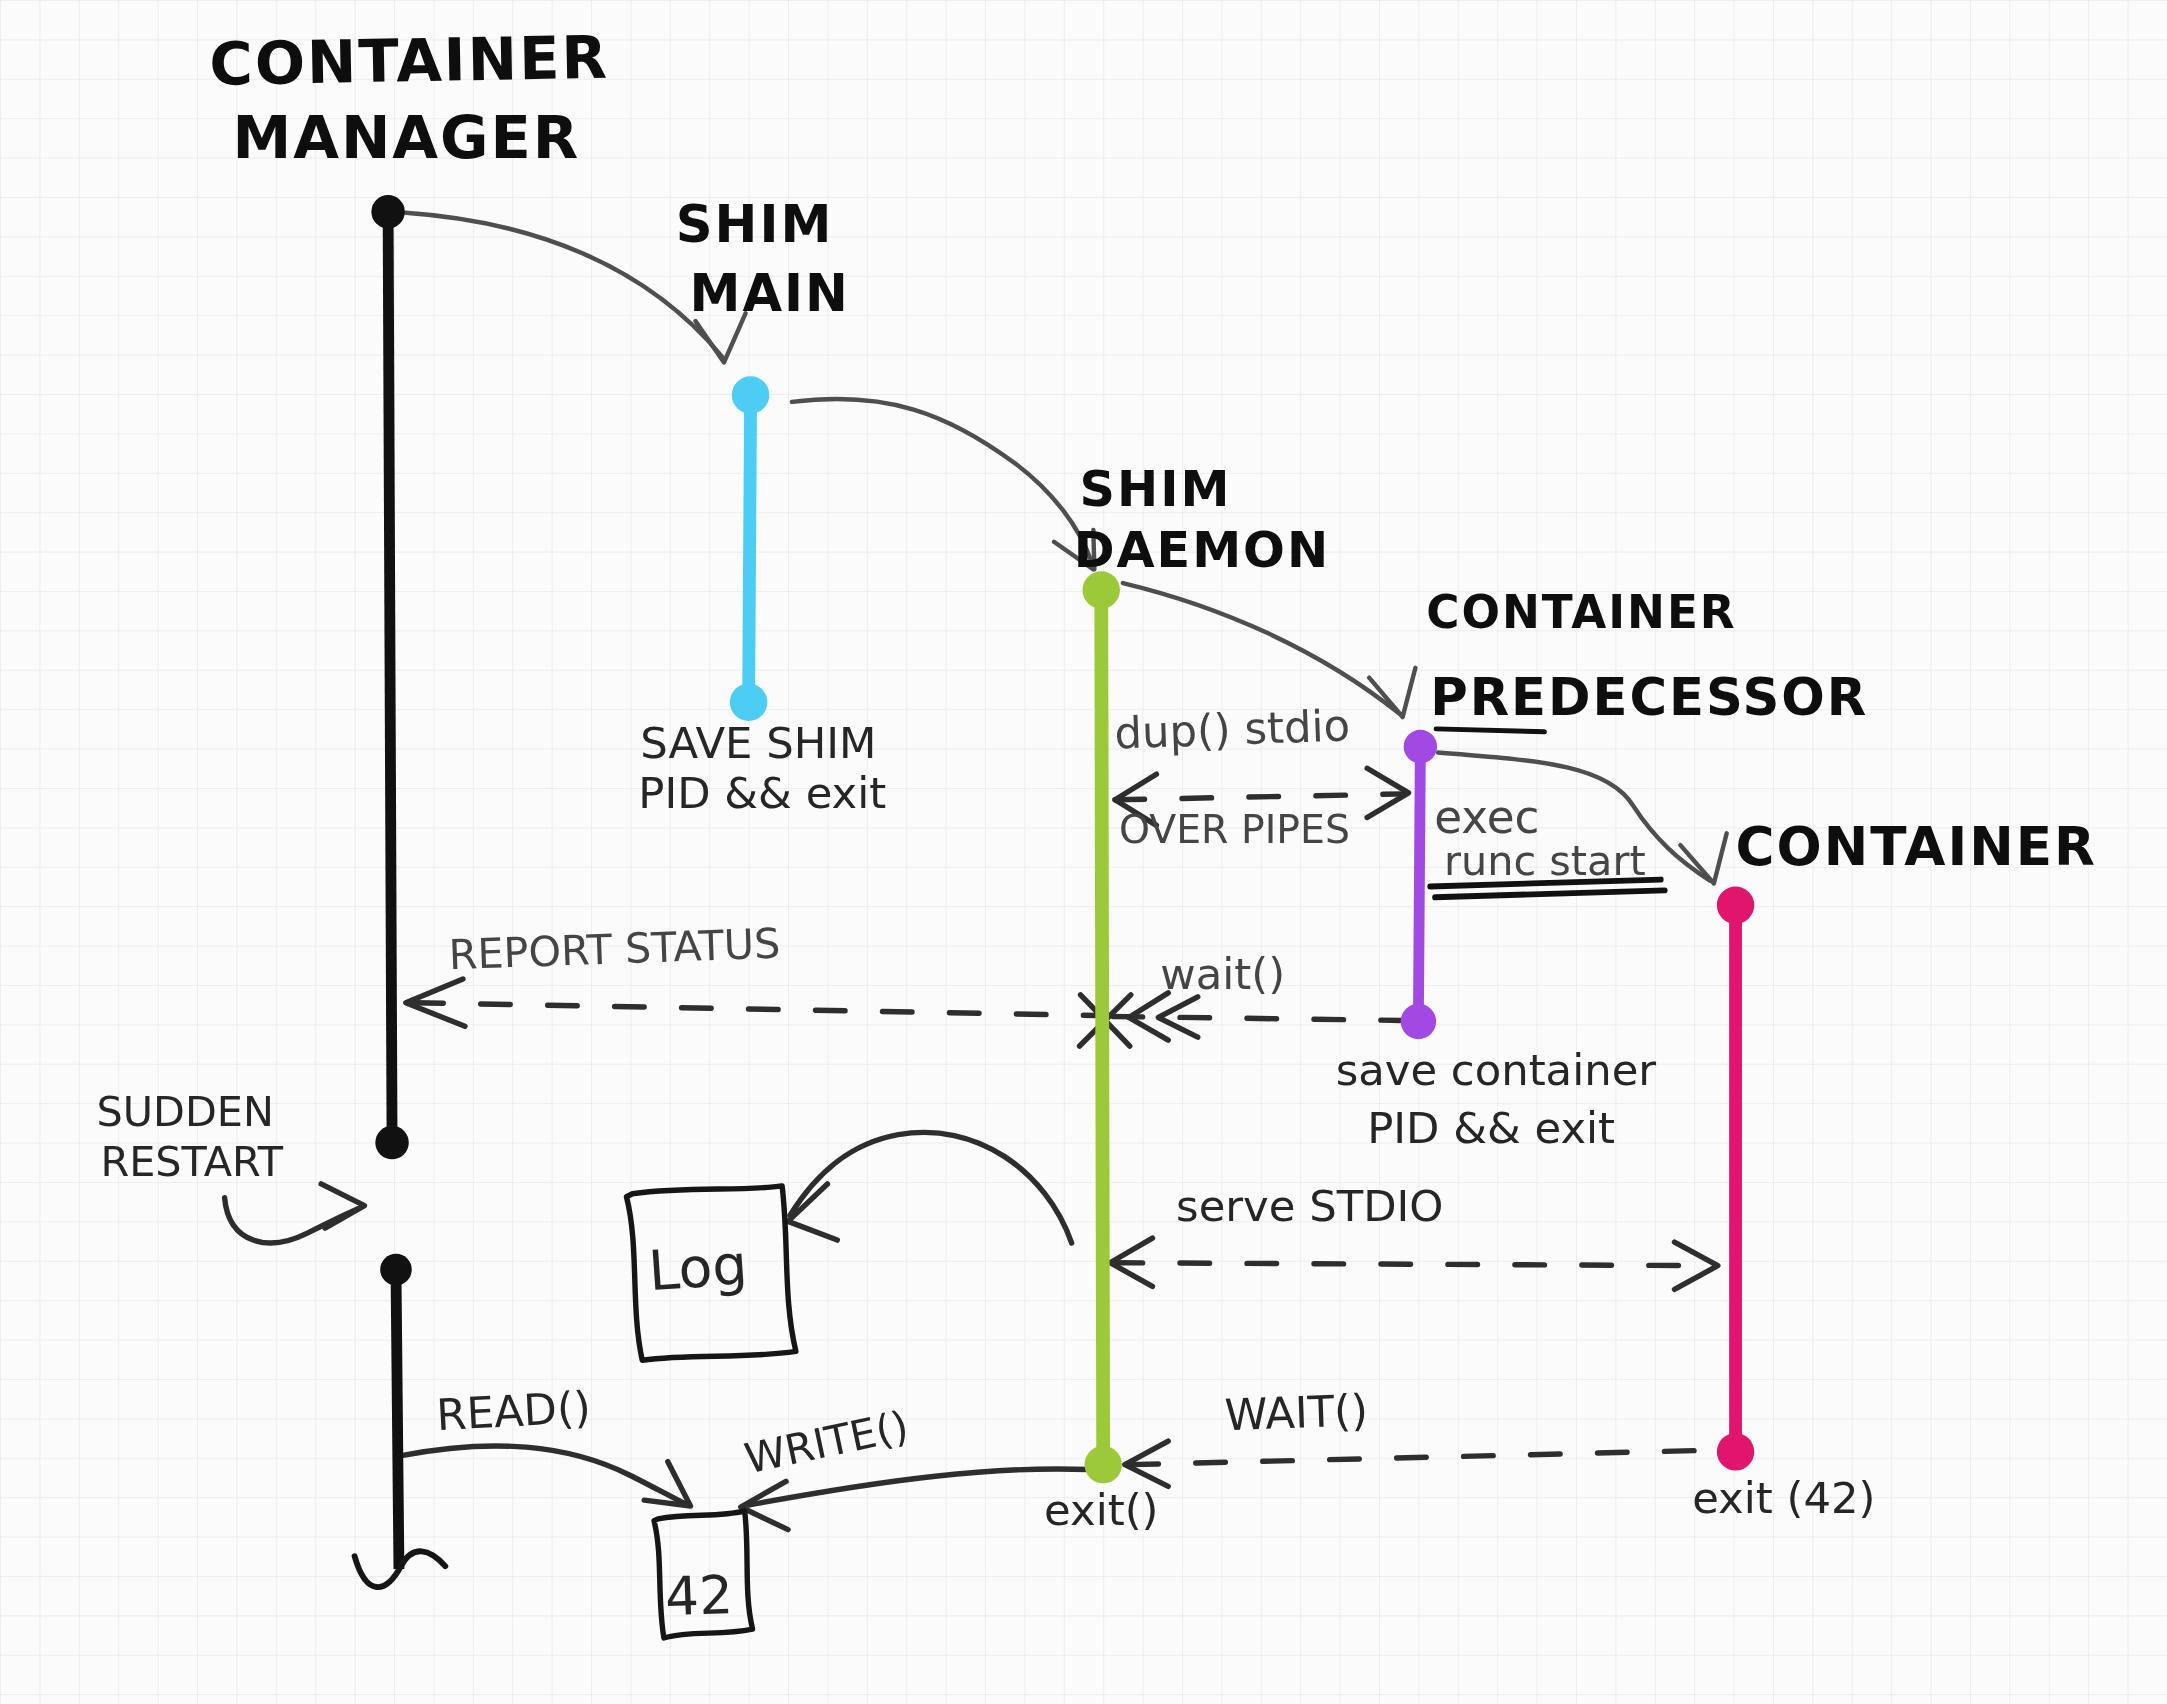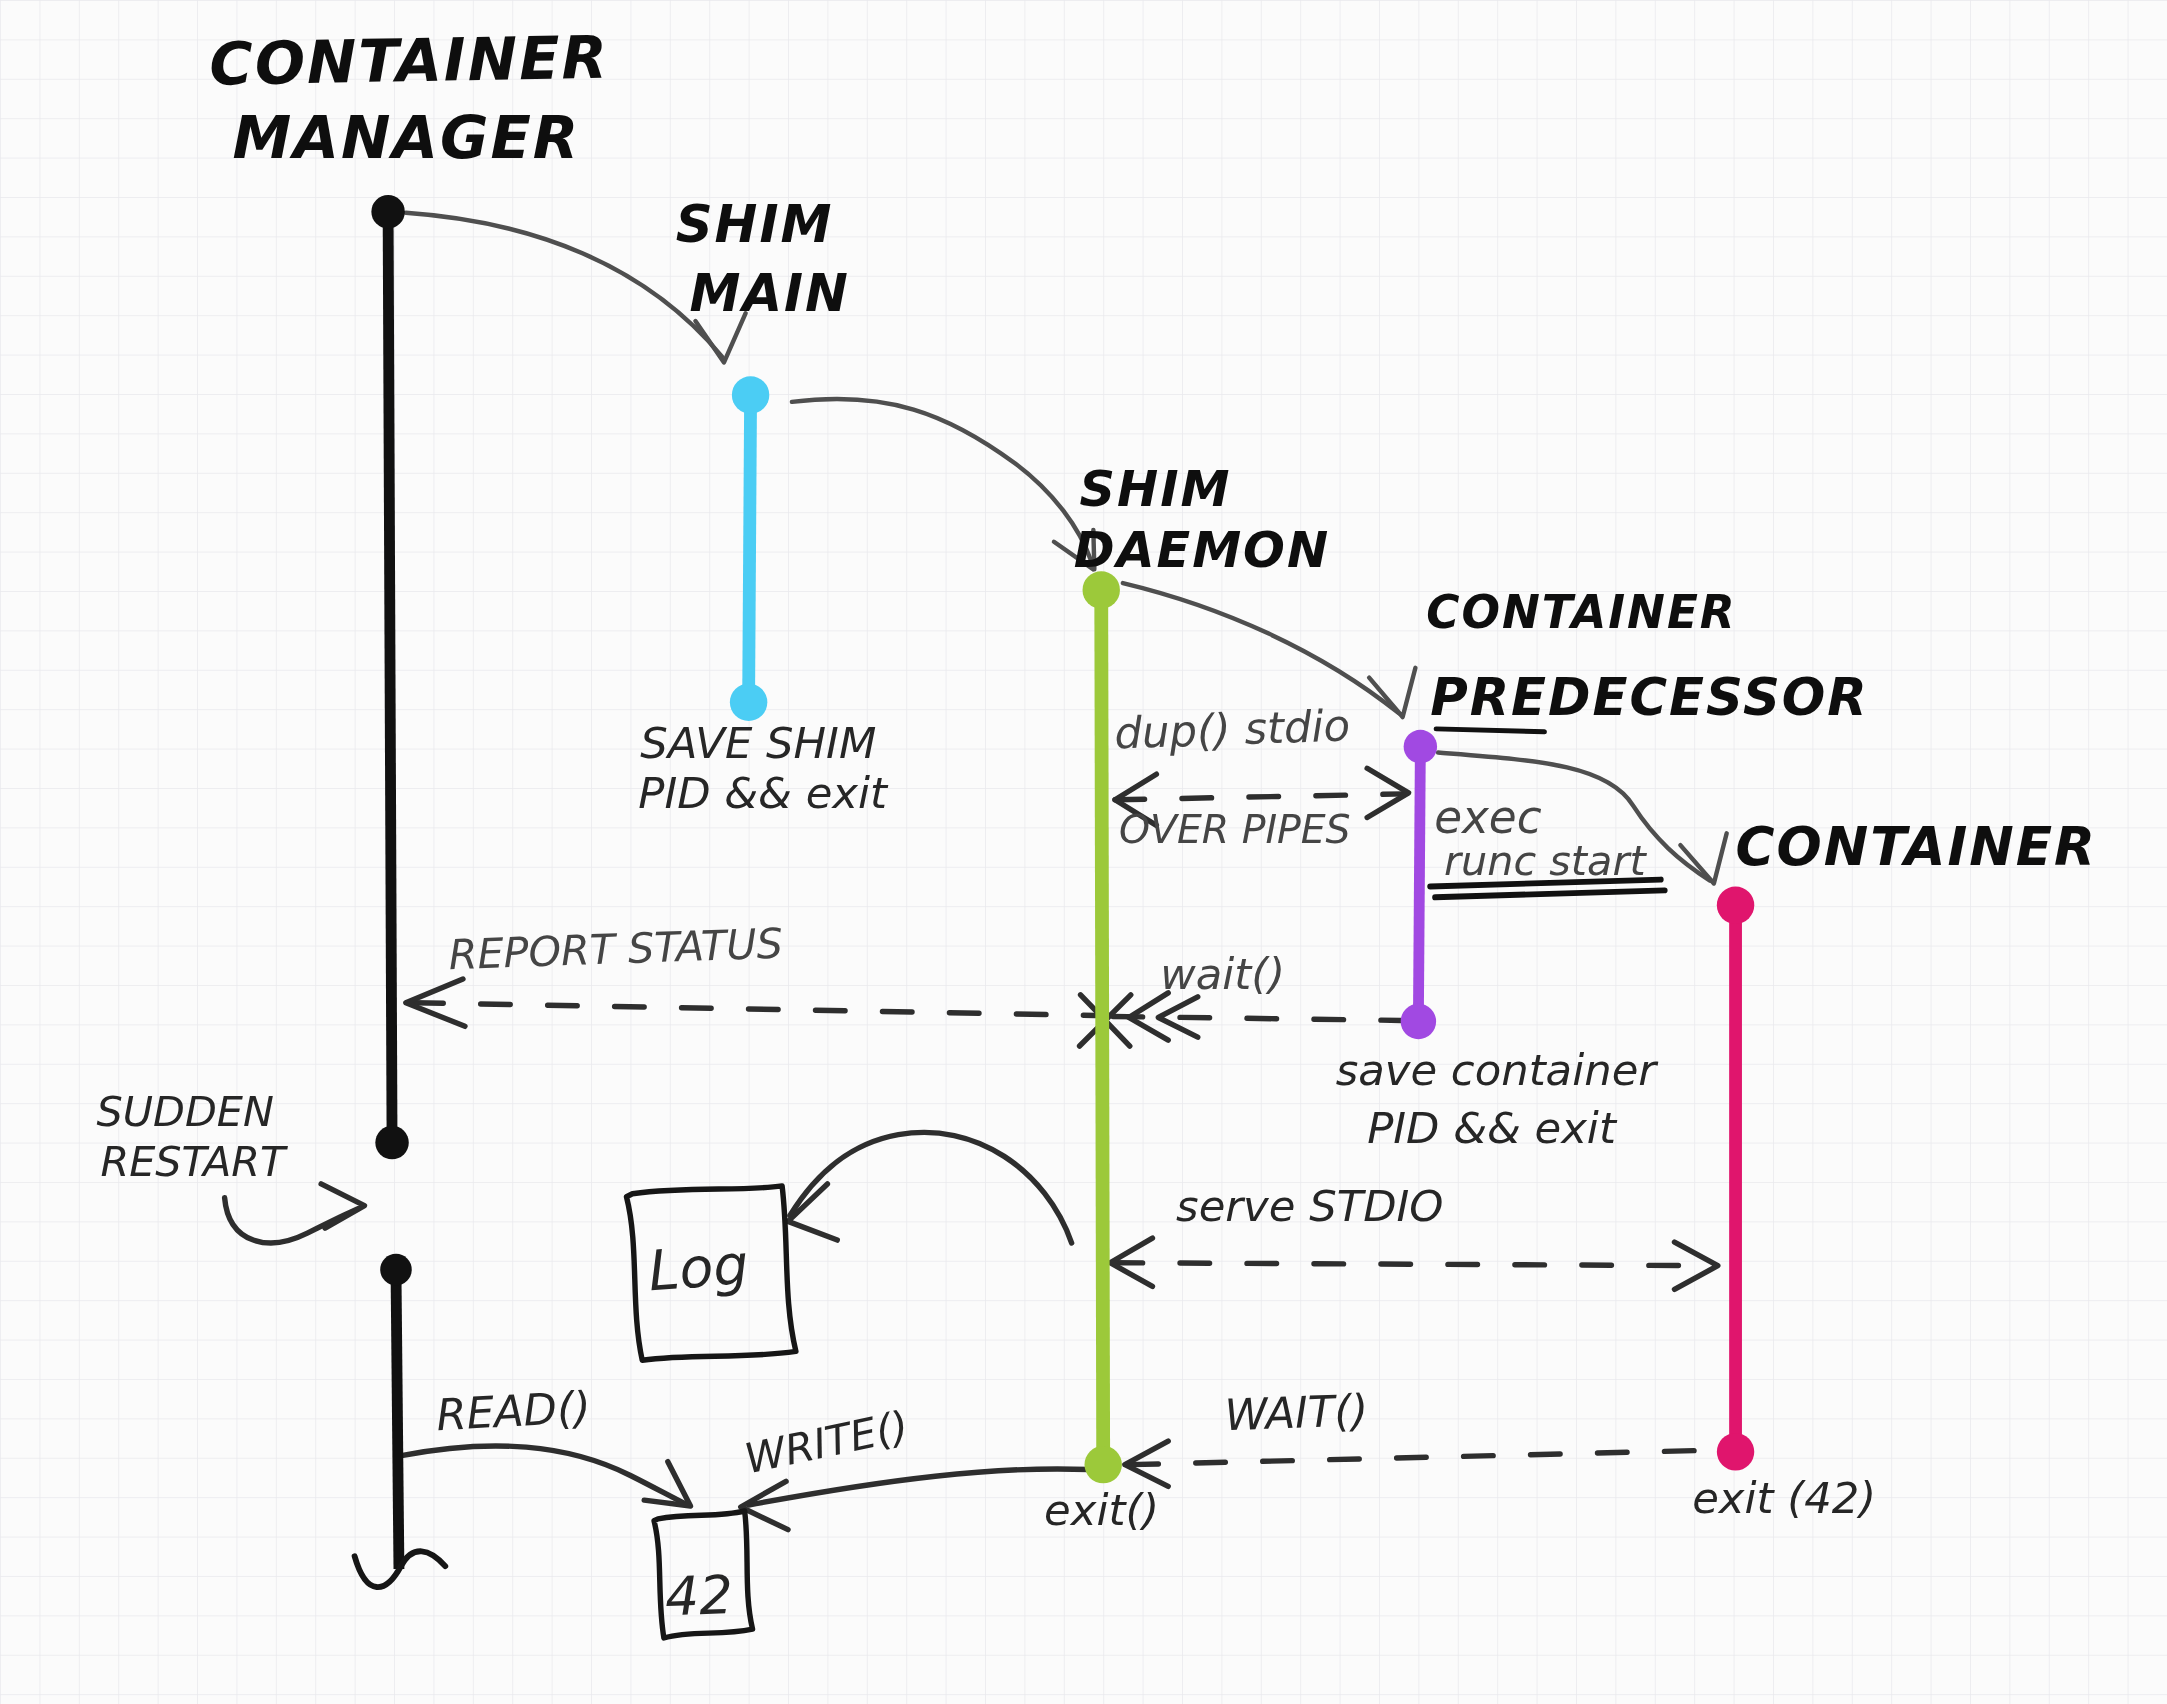--- a/index.html
+++ b/index.html
@@ -1,16 +1,16 @@
 <!DOCTYPE html>
 <html><head>
 <meta charset="utf-8">
 <style>
   html,body{margin:0;padding:0;background:#fbfbfb;width:2167px;height:1704px;overflow:hidden;}
-  .canvas{position:relative;width:2167px;height:1704px;font-style:italic;}
+  .canvas{position:relative;width:2167px;height:1704px;}
   svg{display:block;font-family:"DejaVu Sans",sans-serif;}
   text{font-family:"DejaVu Sans",sans-serif;}
   .title{font-weight:700;fill:#0e0e0e;letter-spacing:2px;}
   .note{fill:#262626;font-weight:500;}
   .pencil-t{fill:#454545;font-weight:500;}
   .hand{fill:none;stroke-linecap:round;stroke-linejoin:round;}
   .dash{stroke:#2e2e2e;stroke-width:5.5;stroke-dasharray:30 38;}
   .ah{stroke:#2e2e2e;stroke-width:5.5;}
   .conn{stroke:#4f4f4f;stroke-width:4.5;}
 </style>

